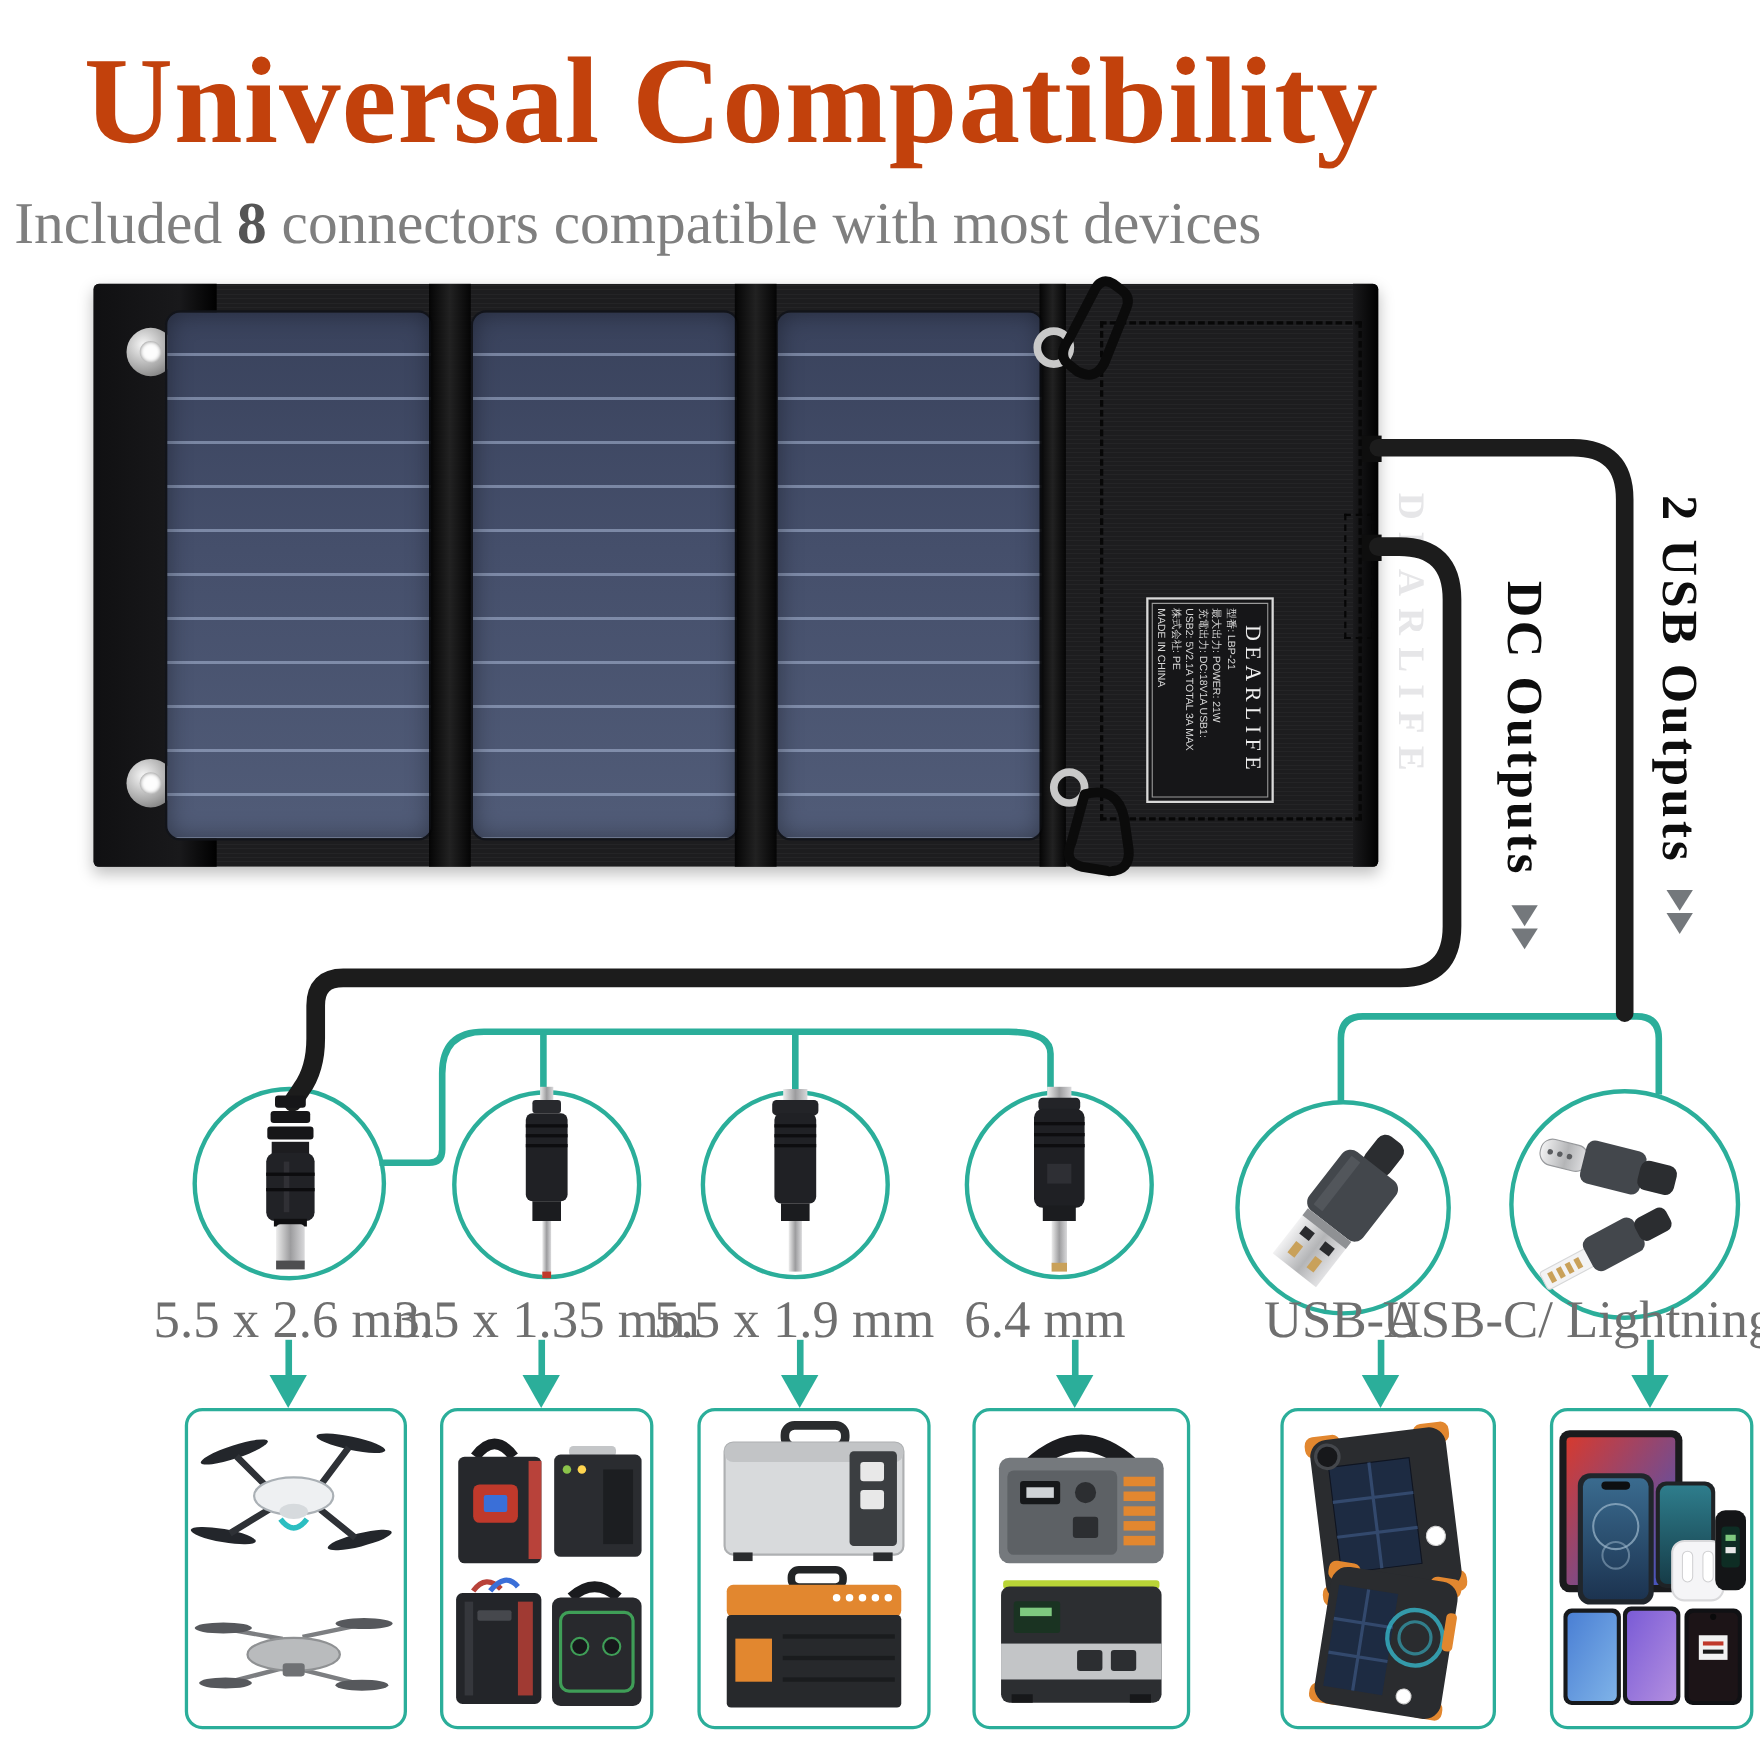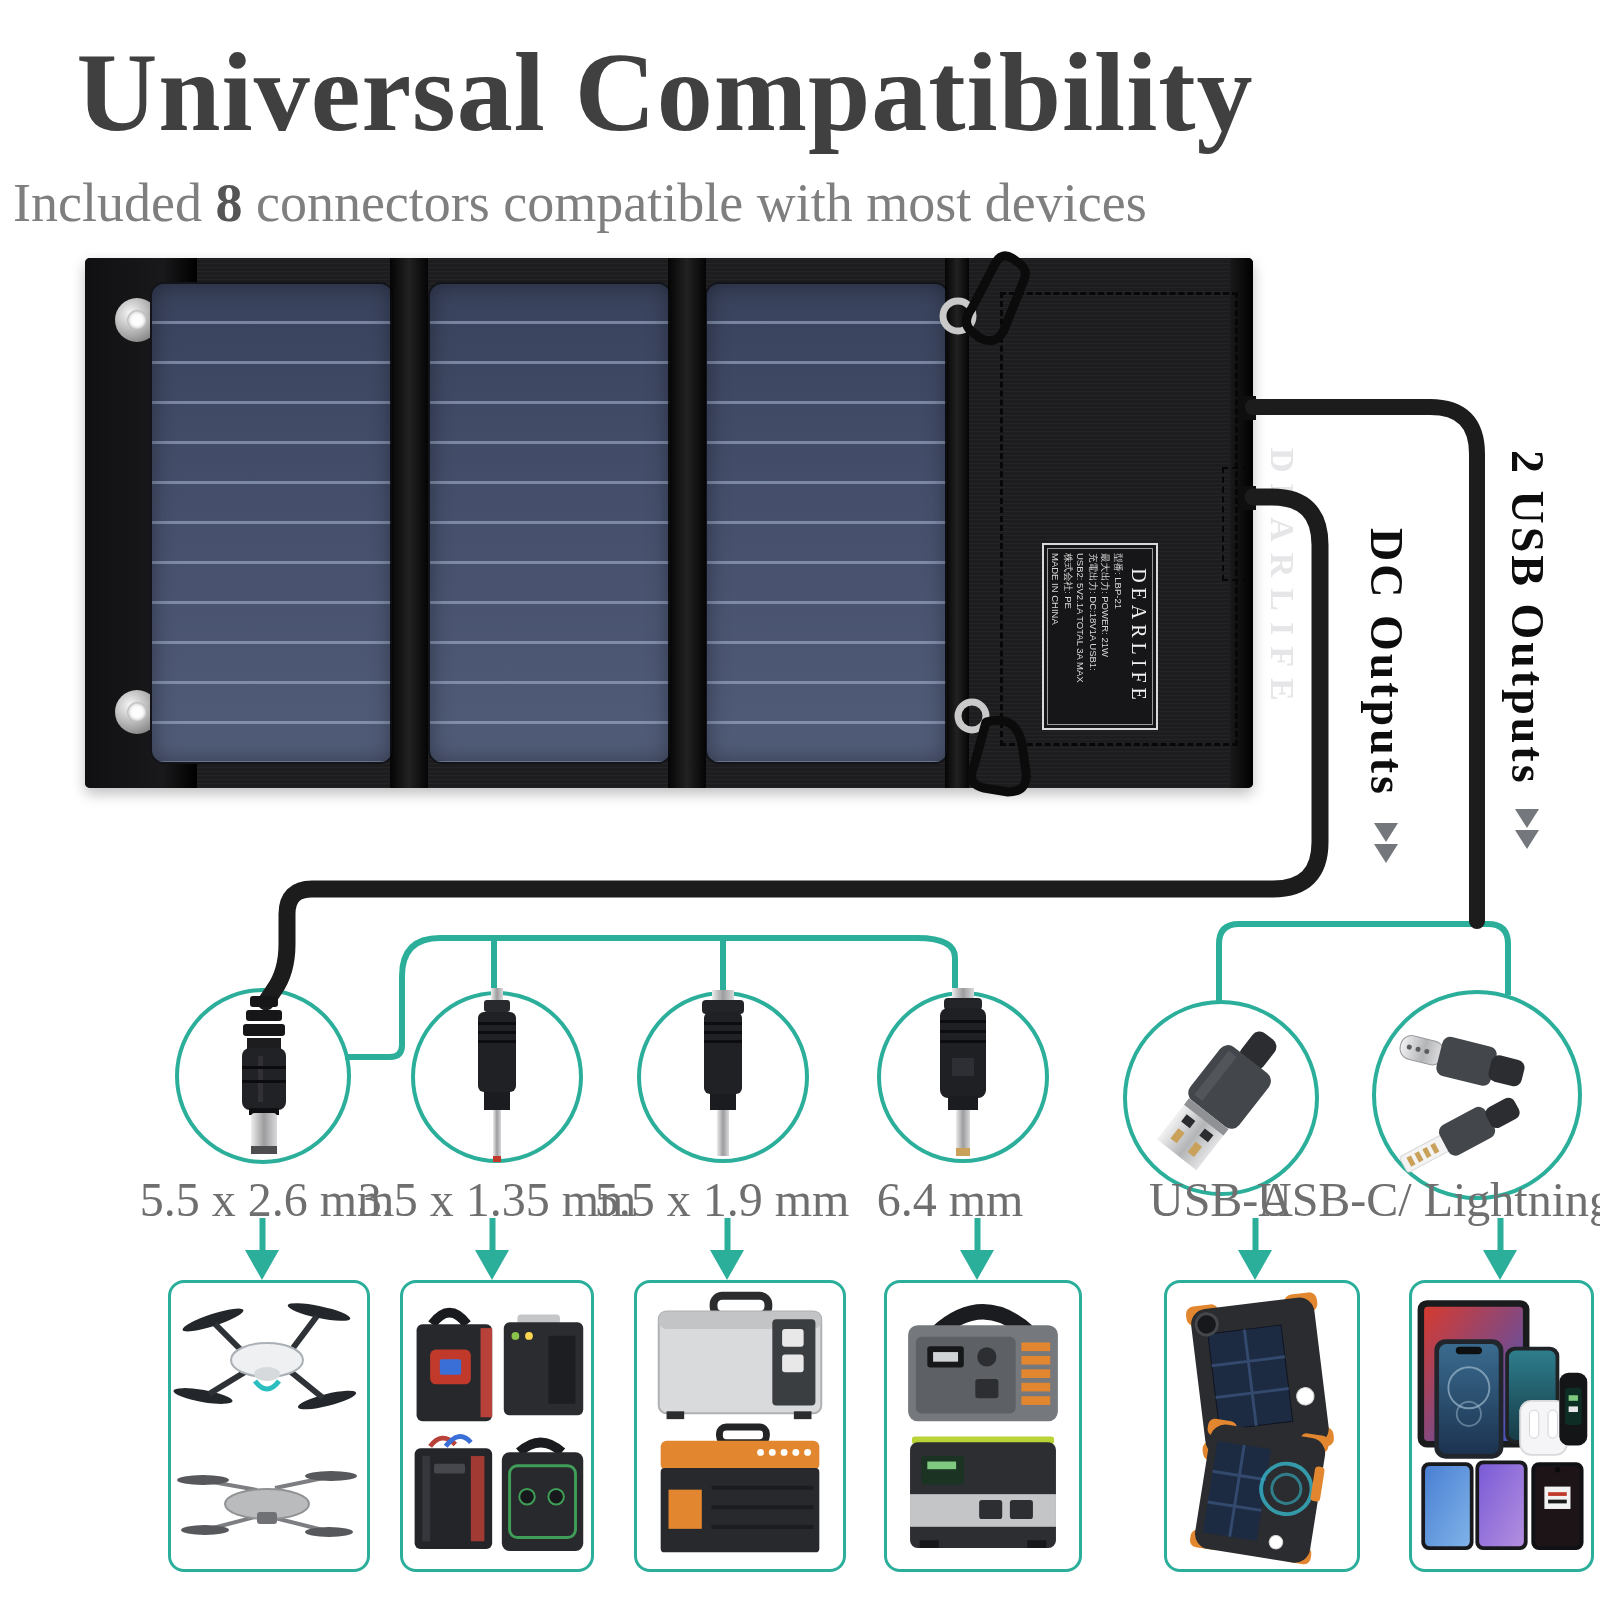--- a/index.html
+++ b/index.html
@@ -2,21 +2,21 @@
 <html><head>
 <meta charset="utf-8">
 <style>
   html,body{margin:0;padding:0;background:#fff;}
   #canvas{position:relative;width:1600px;height:1600px;background:#ffffff;overflow:hidden;
           font-family:"Liberation Serif",serif;}
   .abs{position:absolute;}
 
   
   #title{top:28px;left:0;width:1330px;text-align:center;font-size:112px;font-weight:700;
-         color:#404040;letter-spacing:1px;line-height:1.15;}
+         color:#c2410c;letter-spacing:1px;line-height:1.15;}
   #subtitle{top:172px;left:0;width:1600px;font-size:54px;color:#7f7f7f;padding-left:13px;}
   #subtitle .b8{font-weight:700;color:#555;}
 
   
   #panel{left:85px;top:258px;width:1168px;height:530px;background:#1d1d1f;border-radius:5px;
          background-image:repeating-linear-gradient(0deg,rgba(255,255,255,.03) 0 1px,transparent 1px 4px);
          box-shadow:0 6px 14px rgba(0,0,0,.25);}
   #panel .strip{left:0;top:0;width:112px;height:530px;background:linear-gradient(90deg,#101012,#19191b 70%,#000);
          border-radius:5px 0 0 5px;}
   .grommet{width:44px;height:44px;border-radius:50%;

